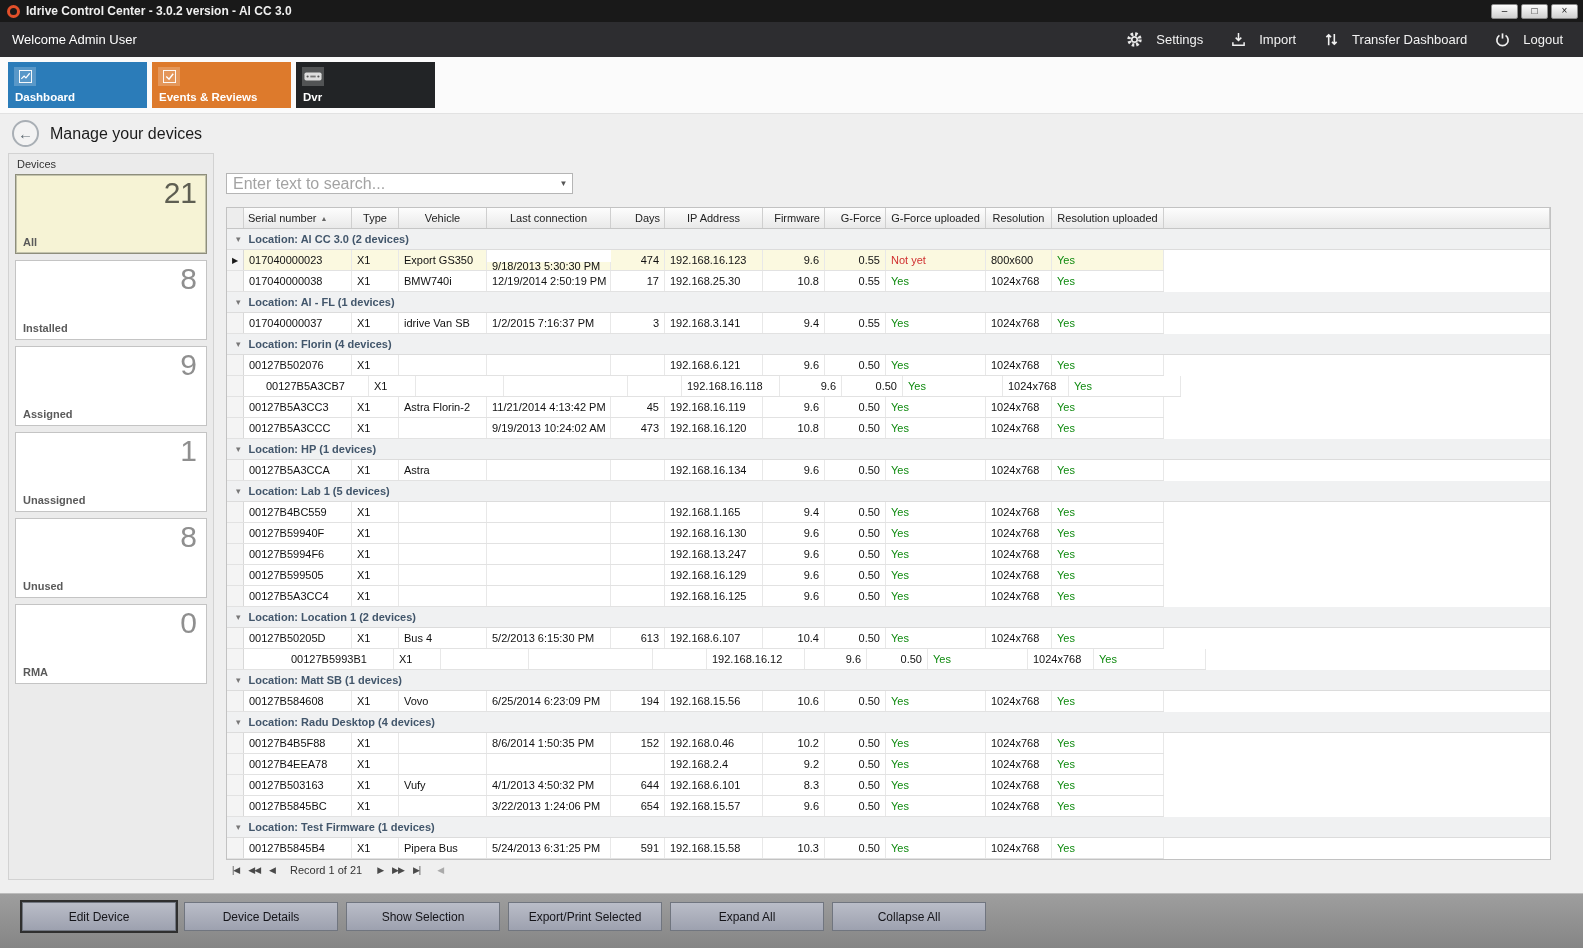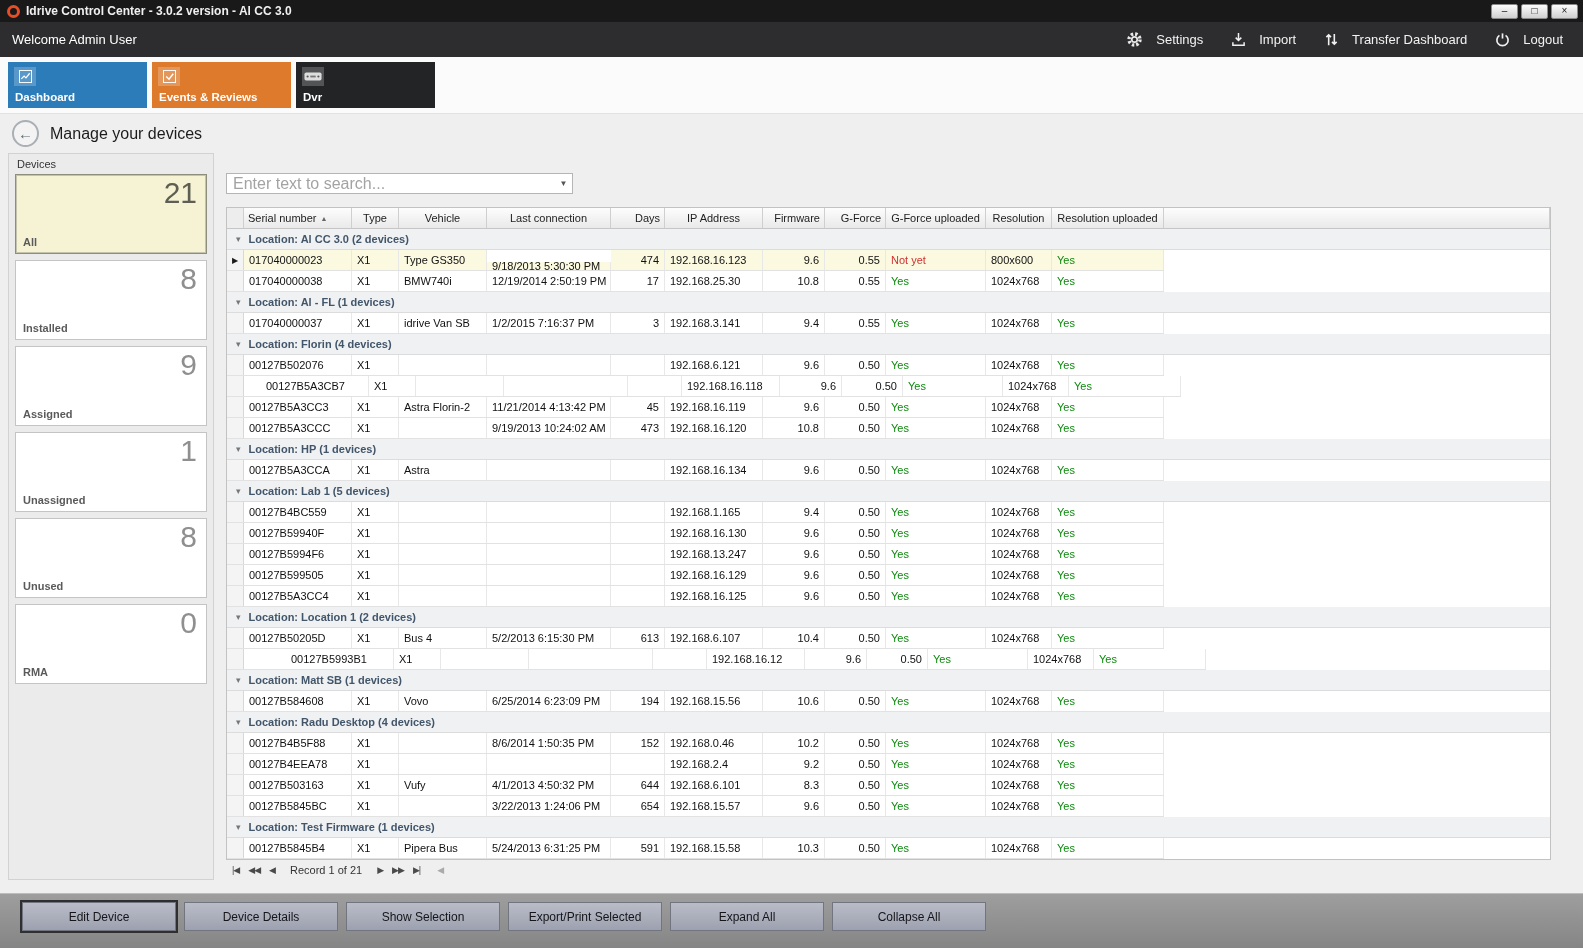--- a/index.html
+++ b/index.html
@@ -234,21 +234,21 @@
       <div class="g-body">
           <div class="group-row">
             <div class="group-tri">▾</div>
             <div>Location: Al CC 3.0 (2 devices)</div>
           </div>
           <div class="data-row selected">
             <div class="row-cells">
               <div class="g-ind">▶</div>
               <div class="g-cell " style="width: 108px; flex: 0 0 auto;">017040000023</div>
               <div class="g-cell " style="width: 47px; flex: 0 0 auto;">X1</div>
-              <div class="g-cell " style="width: 88px; flex: 0 0 auto;">Type GS350</div>
+              <div class="g-cell " style="width: 88px; flex: 0 0 auto;">Export GS350</div>
               <div class="g-cell " style="width: 124px; flex: 0 0 auto; margin-top: 12px;">9/18/2013 5:30:30 PM</div>
               <div class="g-cell right" style="width: 54px; flex: 0 0 auto;">474</div>
               <div class="g-cell " style="width: 98px; flex: 0 0 auto;">192.168.16.123</div>
               <div class="g-cell right" style="width: 62px; flex: 0 0 auto;">9.6</div>
               <div class="g-cell right" style="width: 61px; flex: 0 0 auto;">0.55</div>
               <div class="g-cell notyet" style="width: 100px; flex: 0 0 auto;">Not yet</div>
               <div class="g-cell " style="width: 66px; flex: 0 0 auto;">800x600</div>
               <div class="g-cell yes" style="width: 112px; flex: 0 0 auto;">Yes</div>
             </div>
             <div class="g-filler"></div>

